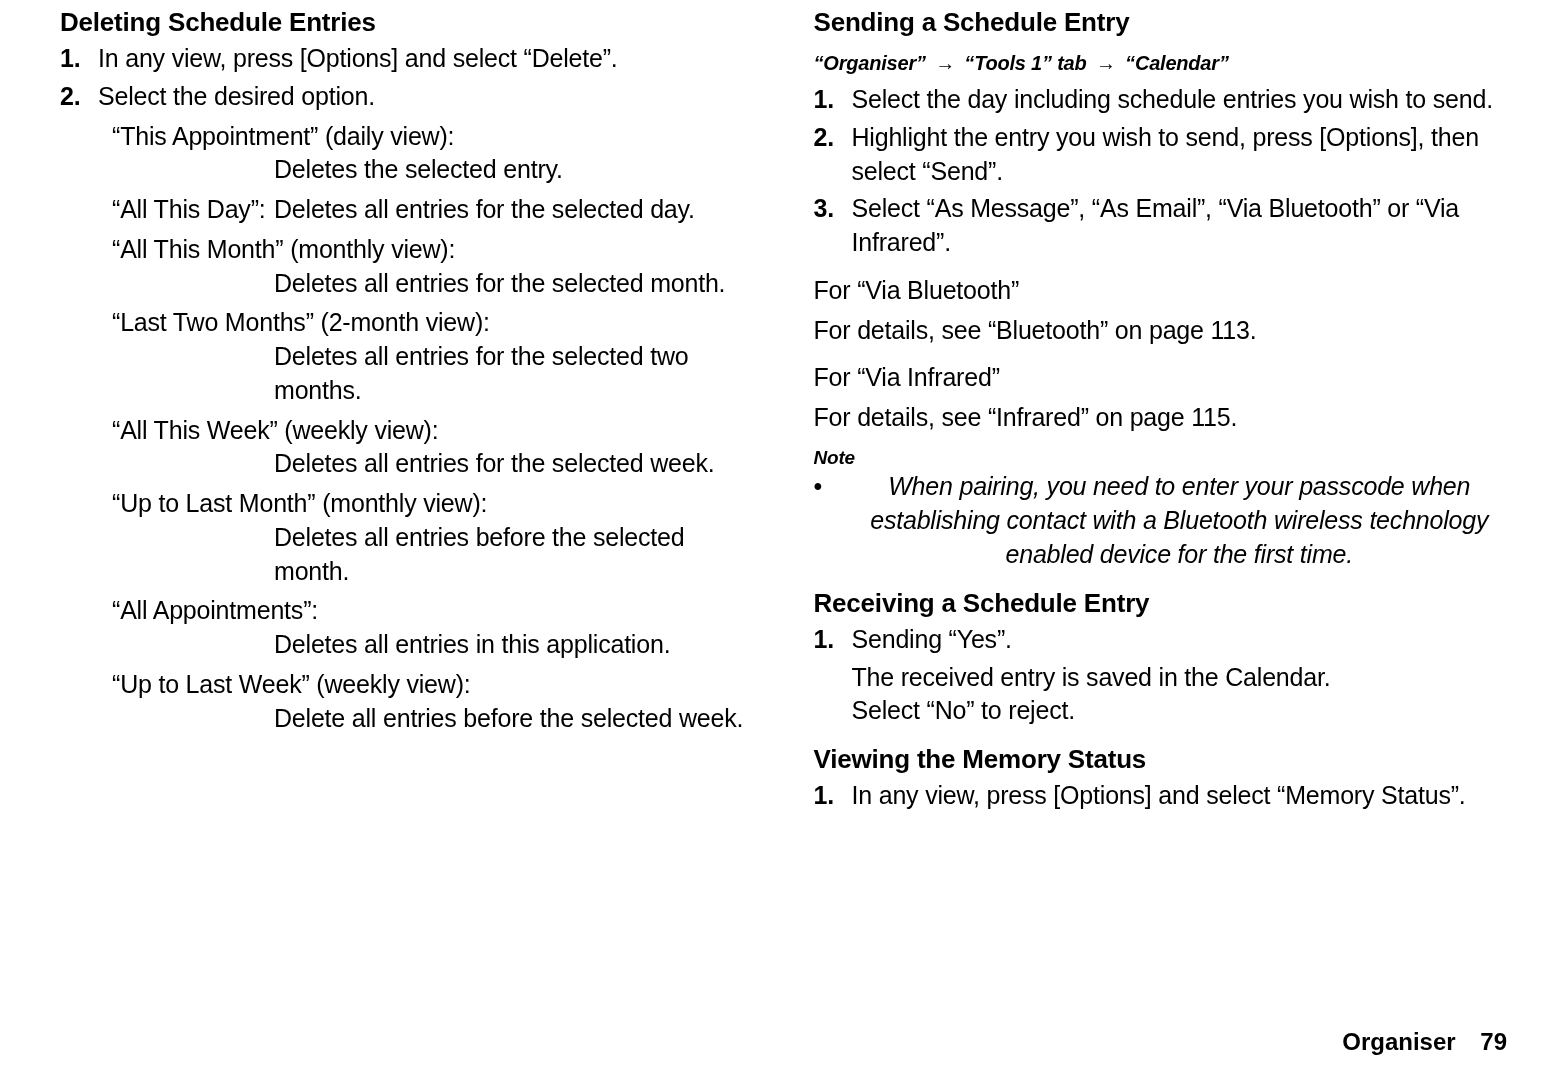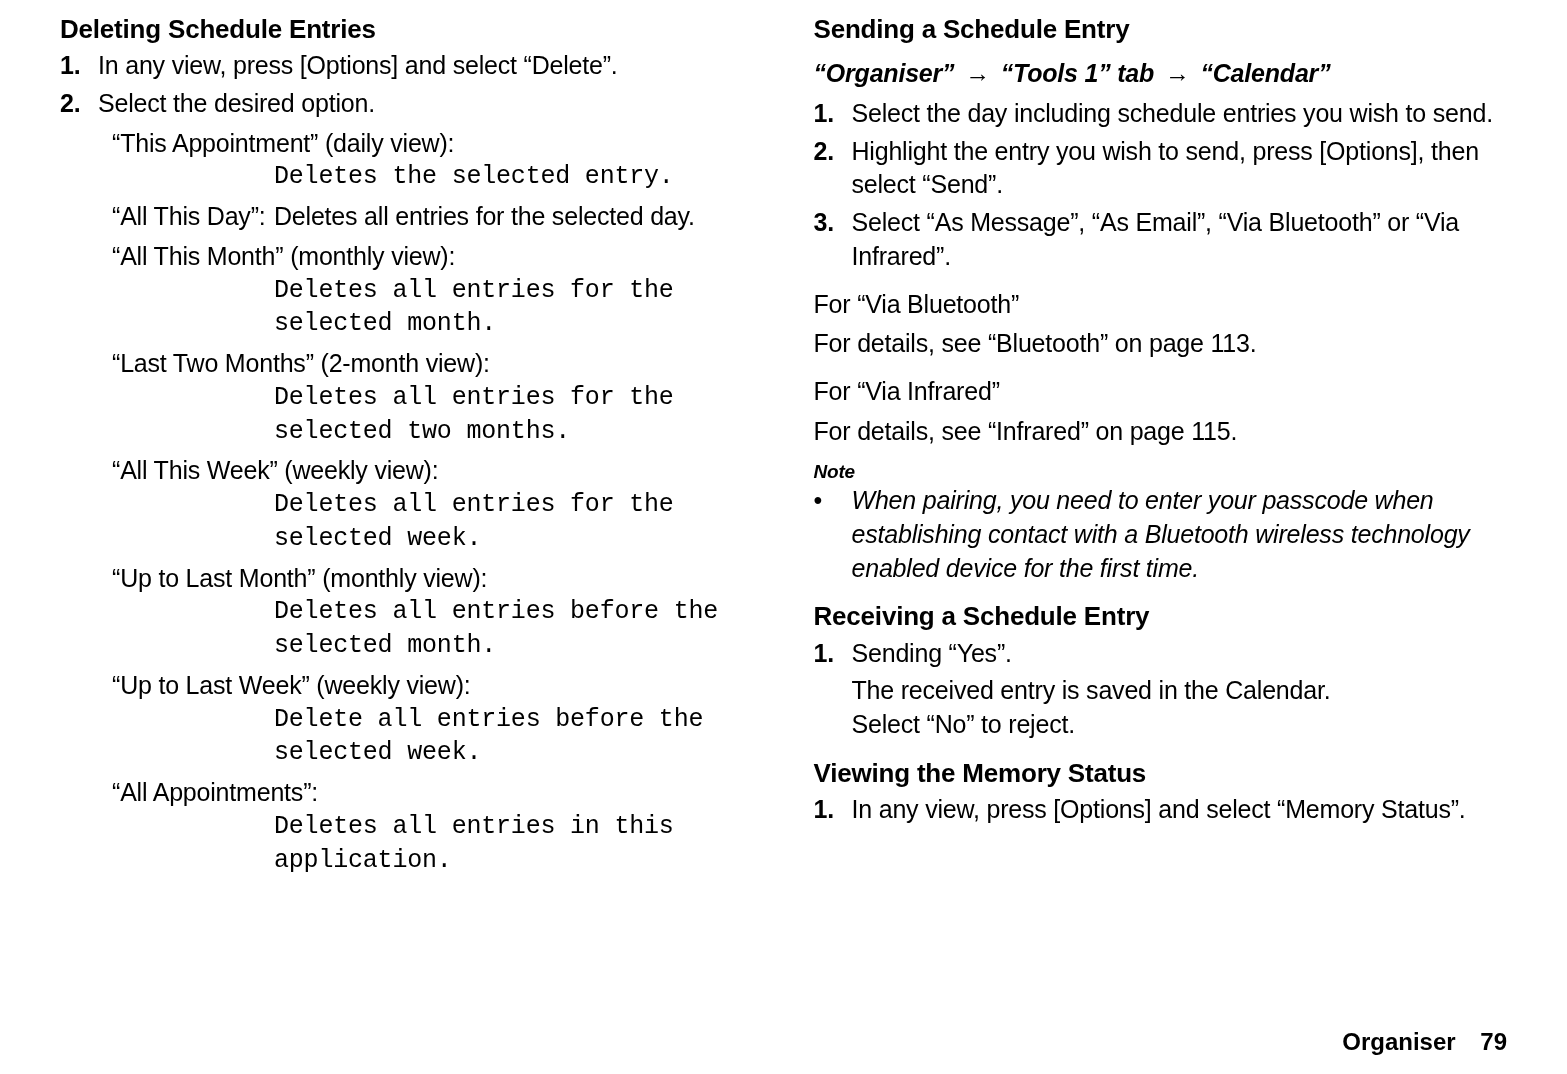--- a/index.html
+++ b/index.html
@@ -9,21 +9,21 @@
     background: #fff;
     color: #000;
     width: 1567px;
     height: 1074px;
     box-sizing: border-box;
     position: relative;
     font-stretch: condensed;
   }
   .page {
     display: flex;
-    padding: 12px 60px 20px 60px;
+    padding: 5px 60px 20px 60px;
     box-sizing: border-box;
     width: 100%;
     height: 100%;
     gap: 60px;
   }
   .col {
     flex: 1;
     font-size: 25px;
     line-height: 1.35;
     letter-spacing: -0.2px;
@@ -31,21 +31,21 @@
   .h-section {
     font-weight: 700;
     font-size: 26px;
     margin-top: 0;
     margin-bottom: 2px;
   }
   .nav-path {
     font-style: italic;
     font-weight: 700;
     margin-bottom: 6px;
-    font-size: 25px;
+    font-size: 20px;
     margin-top: 10px;
   }
   .nav-arrow {
     font-style: normal;
     font-weight: 400;
     padding: 0 4px;
   }
   .num-list {
     margin: 0;
     padding: 0;
@@ -72,21 +72,20 @@
   }
   .dl-row {
     margin-bottom: 6px;
   }
   .dl-term-line {
     
   }
   .dl-desc {
     margin-left: 162px;
     display: block;
-    font-family: Liberation Mono, monospace;
   }
   .dl-inline {
     display: flex;
   }
   .dl-inline .dl-term { width: 162px; flex-shrink:0; }
   .dl-inline .dl-desc-inline { flex:1; }
   .para {
     margin: 6px 0;
   }
   .note-head {
@@ -100,21 +99,21 @@
     font-style: italic;
     display: flex;
     margin-top: 0;
   }
   .note-body .bullet {
     width: 30px;
     flex-shrink: 0;
     text-align: left;
     font-style: normal;
   }
-  .note-body .txt { flex:1; padding-left: 8px;}
+  .note-body .txt { flex:1; padding-left: 8px; text-align: center;}
   .section-gap {
     margin-top: 14px;
   }
   .footer {
     position: absolute;
     bottom: 18px;
     right: 60px;
     font-weight: 700;
     font-size: 24px;
   }
@@ -165,27 +164,27 @@
         <div class="dl-term-line">“All This Week” (weekly view):</div>
         <span class="dl-desc">Deletes all entries for the selected week.</span>
       </div>
 
       <div class="dl-row">
         <div class="dl-term-line">“Up to Last Month” (monthly view):</div>
         <span class="dl-desc">Deletes all entries before the selected month.</span>
       </div>
 
       <div class="dl-row">
+        <div class="dl-term-line">“All Appointments”:</div>
+        <span class="dl-desc">Deletes all entries in this application.</span>
+      </div>
+
+      <div class="dl-row">
         <div class="dl-term-line">“Up to Last Week” (weekly view):</div>
         <span class="dl-desc">Delete all entries before the selected week.</span>
-      </div>
-
-      <div class="dl-row">
-        <div class="dl-term-line">“All Appointments”:</div>
-        <span class="dl-desc">Deletes all entries in this application.</span>
       </div>
     </div>
   </div>
 
   <div class="col">
     <div class="h-section">Sending a Schedule Entry</div>
     <div class="nav-path">
       <span>“Organiser”</span>
       <span class="nav-arrow">→</span>
       <span>“Tools 1” tab</span>

